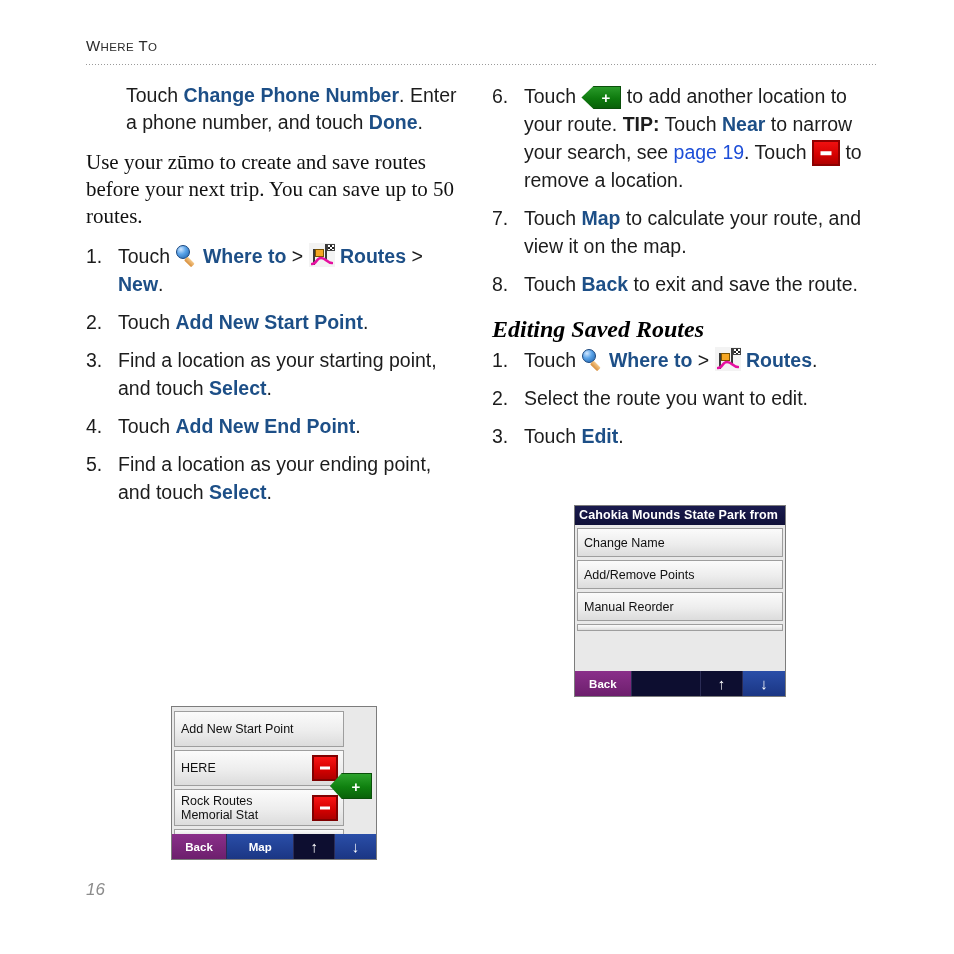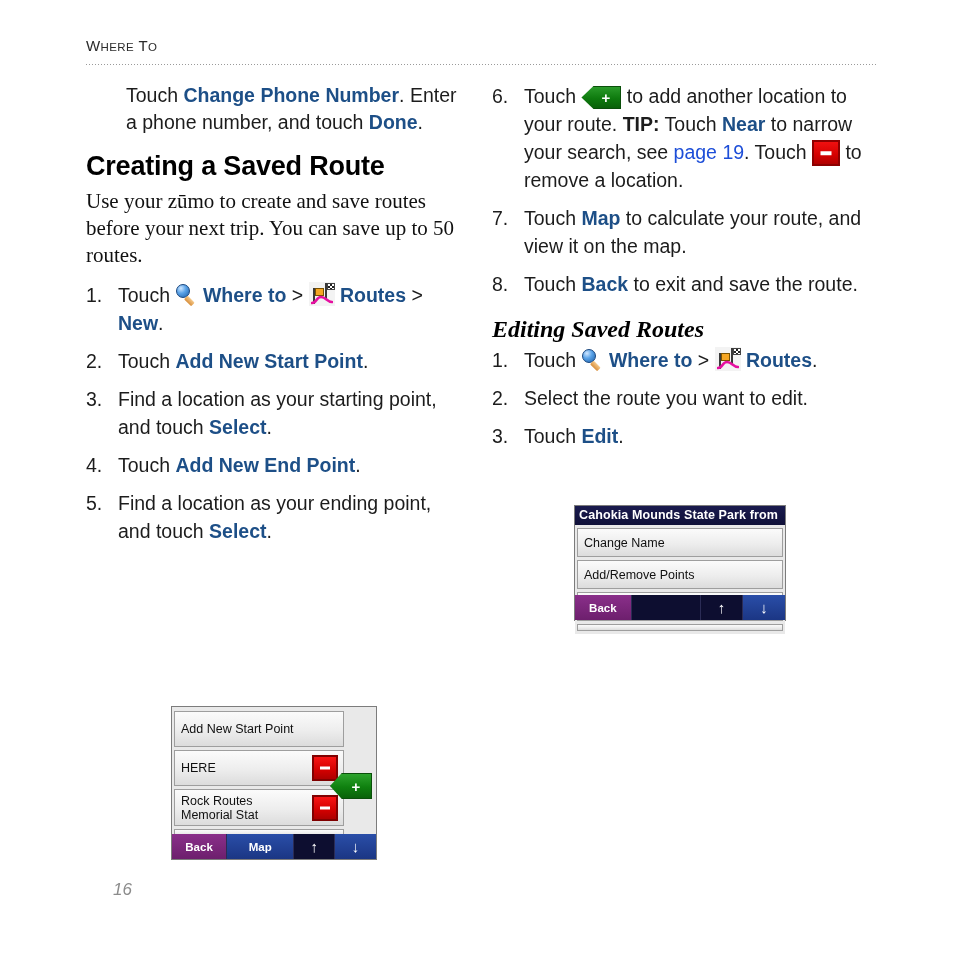--- a/index.html
+++ b/index.html
@@ -234,21 +234,21 @@
   .device-left {
     left: 171px;
     top: 706px;
     width: 206px;
     height: 154px;
   }
   .device-right {
     left: 574px;
     top: 505px;
     width: 212px;
-    height: 116px;
+    height: 192px;
   }
 
   .dev-titlebar {
     height: 19px;
     background: linear-gradient(to bottom, #1a1b4e 0%, #0f1038 100%);
     color: #ffffff;
     font-family: "Liberation Sans", sans-serif;
     font-size: 12.5px;
     font-weight: bold;
     line-height: 19px;
@@ -340,21 +340,20 @@
 
   
   .footer-page {
     position: absolute;
     left: 86px;
     top: 880px;
     font-family: "Liberation Sans", sans-serif;
     font-style: italic;
     font-size: 17px;
     color: #8c8c8c;
-    margin-left: 27px;
   }
   .footer-title {
     position: absolute;
     right: 78px;
     top: 880px;
     font-family: "Liberation Sans", sans-serif;
     font-style: italic;
     font-size: 17px;
     color: #8c8c8c;
     white-space: nowrap;
@@ -369,21 +368,20 @@
     <div class="runhead-text"><span>W</span><span class="sc">HERE</span> <span>T</span><span class="sc">O</span></div>
   </div>
   <div class="runhead-rule"></div>
 
   <div class="col col-left">
 
     <div class="indent-block">
       <p class="body-sans"><span>Touch </span><span class="ui">Change Phone Number</span><span>. Enter a phone number, and touch </span><span class="ui">Done</span><span>.</span></p>
     </div>
 
-    <h1 class="h-main">Creating a Saved Route</h1>
 
     <p class="body-serif">Use your zūmo to create and save routes before your next trip. You can save up to 50 routes.</p>
 
     <ol class="steps">
         <li><span class="num">1.</span><span><span>Touch </span><span class="inline-icon ico-mag"><span class="glass"></span><span class="handle"></span></span><span> </span><span class="ui">Where to</span><span> &gt; </span><span class="inline-icon ico-routes"><span class="pole-a"></span><span class="flag-a"></span><span class="pole-b"></span><span class="flag-b"></span><svg class="path" viewBox="0 0 22 12">
                 <path d="M1 10 C 6 10, 5 4, 10 4 C 15 4, 16 9, 21 9" fill="none" stroke="#e60fa0" stroke-width="2.6" stroke-linecap="round"></path>
               </svg></span><span> </span><span class="ui">Routes</span><span> &gt; </span><span class="ui">New</span><span>.</span></span></li>
         <li><span class="num">2.</span><span><span>Touch </span><span class="ui">Add New Start Point</span><span>.</span></span></li>
         <li><span class="num">3.</span><span><span>Find a location as your starting point, and touch </span><span class="ui">Select</span><span>.</span></span></li>
         <li><span class="num">4.</span><span><span>Touch </span><span class="ui">Add New End Point</span><span>.</span></span></li>

